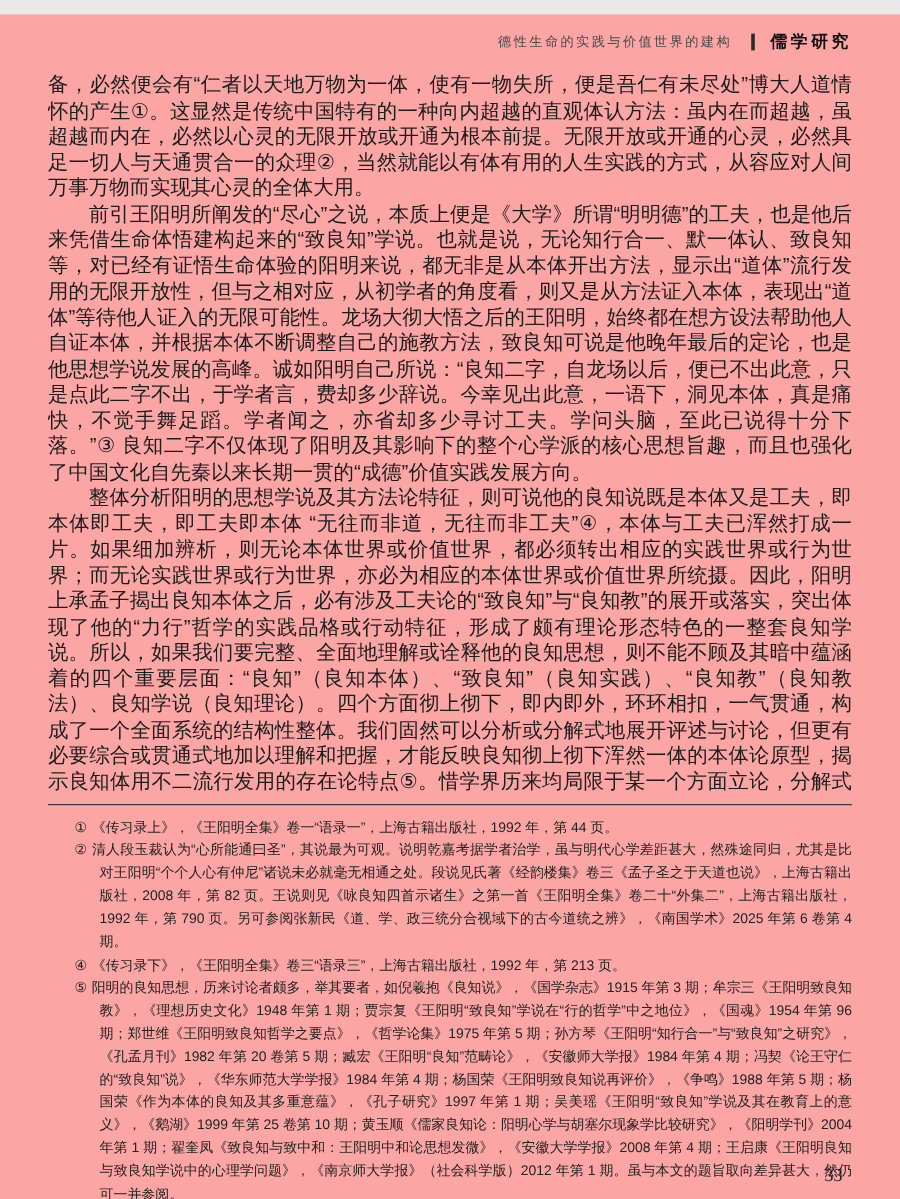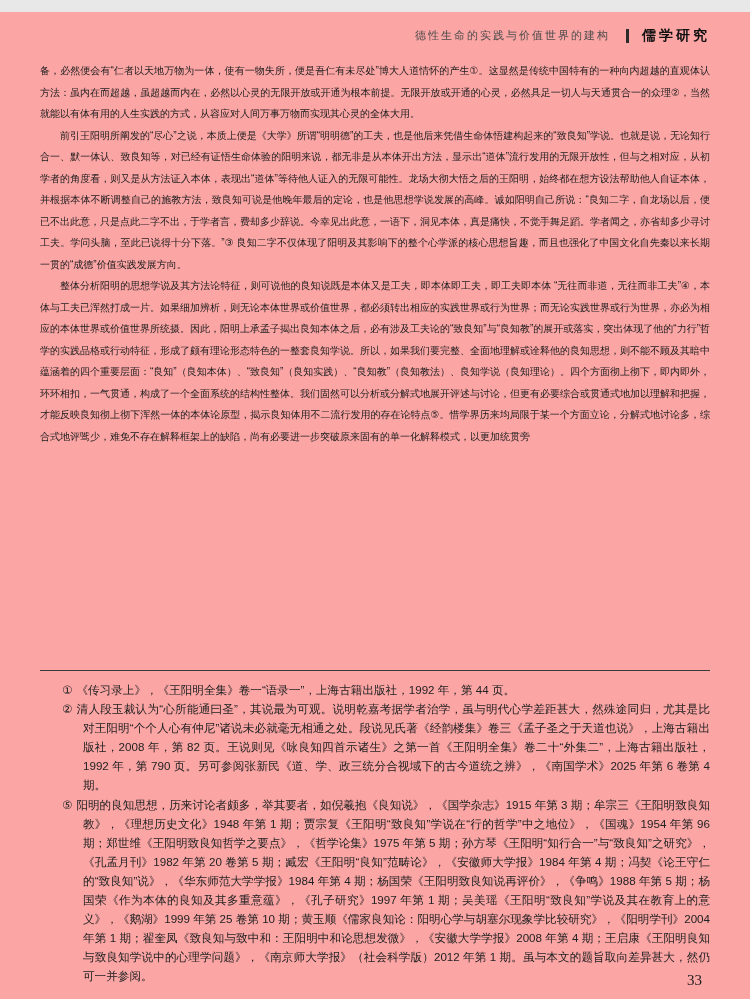--- a/index.html
+++ b/index.html
@@ -46,21 +46,21 @@
     font-weight: bold;
     color: #111;
     letter-spacing: 3px;
     vertical-align: middle;
   }
   
   .body-text {
     margin-top: 14px;
     height: 604px;
     overflow: hidden;
-    font-size: 10px;
+    font-size: 17px;
     line-height: 21.5px;
     text-align: justify;
   }
   .para {
     margin: 0;
     text-indent: 2em;
   }
   .para.no-indent {
     text-indent: 0;
   }
@@ -118,19 +118,22 @@
   <hr class="footnote-rule">
 
   <section class="footnotes">
     <div class="footnote">
       <span class="fn-marker">①</span><span class="fn-text">《传习录上》，《王阳明全集》卷一“语录一”，上海古籍出版社，1992 年，第 44 页。</span>
     </div>
     <div class="footnote">
       <span class="fn-marker">②</span><span class="fn-text">清人段玉裁认为“心所能通曰圣”，其说最为可观。说明乾嘉考据学者治学，虽与明代心学差距甚大，然殊途同归，尤其是比对王阳明“个个人心有仲尼”诸说未必就毫无相通之处。段说见氏著《经韵楼集》卷三《孟子圣之于天道也说》，上海古籍出版社，2008 年，第 82 页。王说则见《咏良知四首示诸生》之第一首《王阳明全集》卷二十“外集二”，上海古籍出版社，1992 年，第 790 页。另可参阅张新民《道、学、政三统分合视域下的古今道统之辨》，《南国学术》2025 年第 6 卷第 4 期。</span>
     </div>
     <div class="footnote">
+      <span class="fn-marker">④</span><span class="fn-text">《传习录下》，《王阳明全集》卷三“语录三”，上海古籍出版社，1992 年，第 213 页。</span>
+    </div>
+    <div class="footnote">
       <span class="fn-marker">⑤</span><span class="fn-text">阳明的良知思想，历来讨论者颇多，举其要者，如倪羲抱《良知说》，《国学杂志》1915 年第 3 期；牟宗三《王阳明致良知教》，《理想历史文化》1948 年第 1 期；贾宗复《王阳明“致良知”学说在“行的哲学”中之地位》，《国魂》1954 年第 96 期；郑世维《王阳明致良知哲学之要点》，《哲学论集》1975 年第 5 期；孙方琴《王阳明“知行合一”与“致良知”之研究》，《孔孟月刊》1982 年第 20 卷第 5 期；臧宏《王阳明“良知”范畴论》，《安徽师大学报》1984 年第 4 期；冯契《论王守仁的“致良知”说》，《华东师范大学学报》1984 年第 4 期；杨国荣《王阳明致良知说再评价》，《争鸣》1988 年第 5 期；杨国荣《作为本体的良知及其多重意蕴》，《孔子研究》1997 年第 1 期；吴美瑶《王阳明“致良知”学说及其在教育上的意义》，《鹅湖》1999 年第 25 卷第 10 期；黄玉顺《儒家良知论：阳明心学与胡塞尔现象学比较研究》，《阳明学刊》2004 年第 1 期；翟奎凤《致良知与致中和：王阳明中和论思想发微》，《安徽大学学报》2008 年第 4 期；王启康《王阳明良知与致良知学说中的心理学问题》，《南京师大学报》（社会科学版）2012 年第 1 期。虽与本文的题旨取向差异甚大，然仍可一并参阅。</span>
     </div>
   </section>
 
   <div class="page-number">33</div>
 
 </div>
 
 </body></html>

